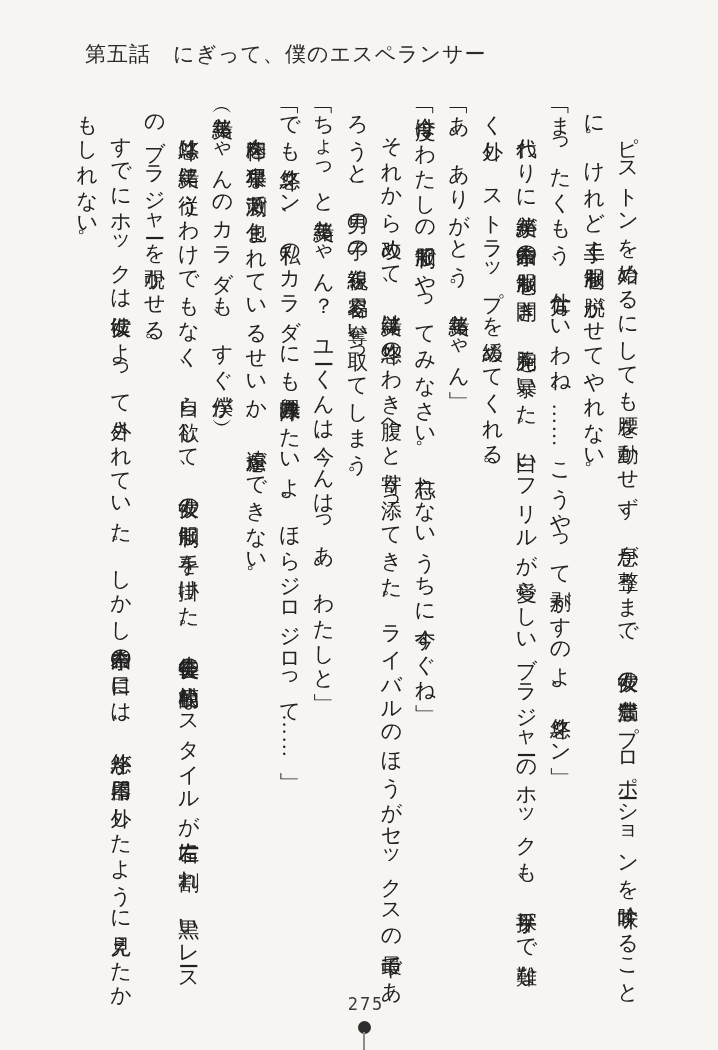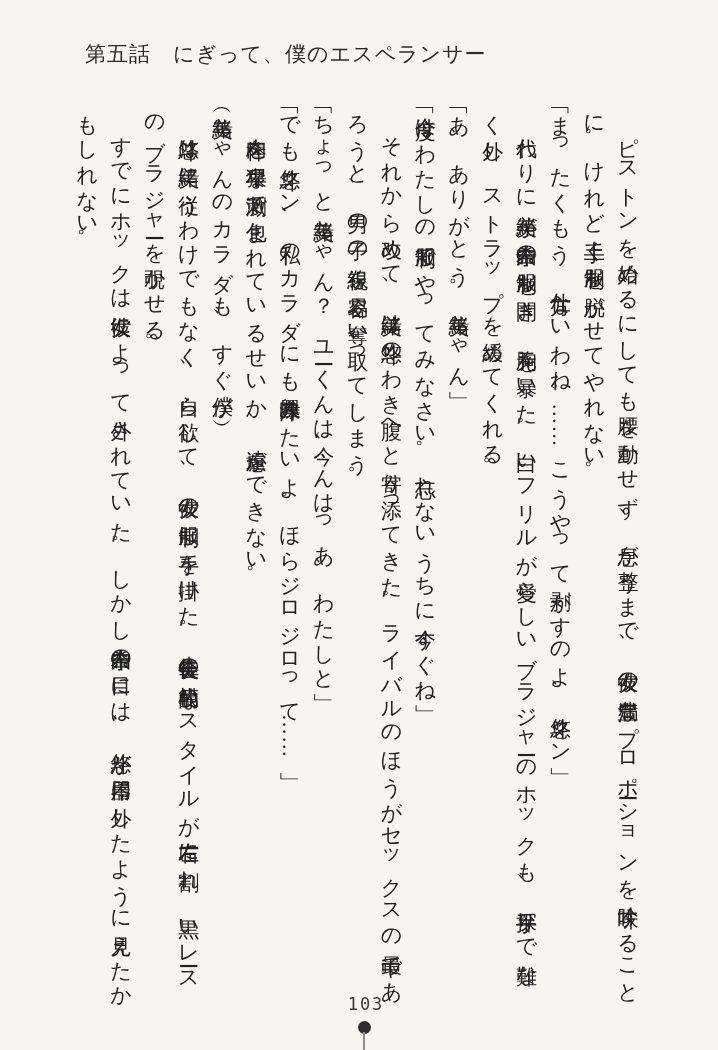--- a/index.html
+++ b/index.html
@@ -90,18 +90,18 @@
     <p>「今度はわたしの制服でやってみなさい。忘れないうちに今すぐね」</p>
     <p class="indent">それから改めて、美緒は悠斗のわき腹へと寄り添ってきた。ライバルのほうがセックスの最中であろうと、男の子の視線を容易く奪い取ってしまう。</p>
     <p>「ちょっと美緒ちゃん？　ユーくんは今、んはっあ、わたしと」</p>
     <p>「でも悠斗クン、私のカラダにも興味津々みたいよ。ほらジロジロって……」</p>
     <p class="indent">肉棒を卑猥な刺激で包まれているせいか、遠慮ができない。</p>
     <p>（美緒ちゃんのカラダも、すぐ僕が）</p>
     <p class="indent">悠斗は美緒に従うわけでもなく、自ら欲して、彼女の制服に手を掛けた。生徒会長の模範的なスタイルが左右に割れ、黒いレースのブラジャーを覗かせる。</p>
     <p class="indent">すでにホックは彼女によって外されていた。しかし由希奈の目には、悠斗が器用に外したように見えたかもしれない。</p>
   </div>
 
-  <div class="page-number">103</div>
+  <div class="page-number">275</div>
 
   <div class="binding-dot"></div>
   <div class="binding-line"></div>
 
 </div>
 
 </body></html>

